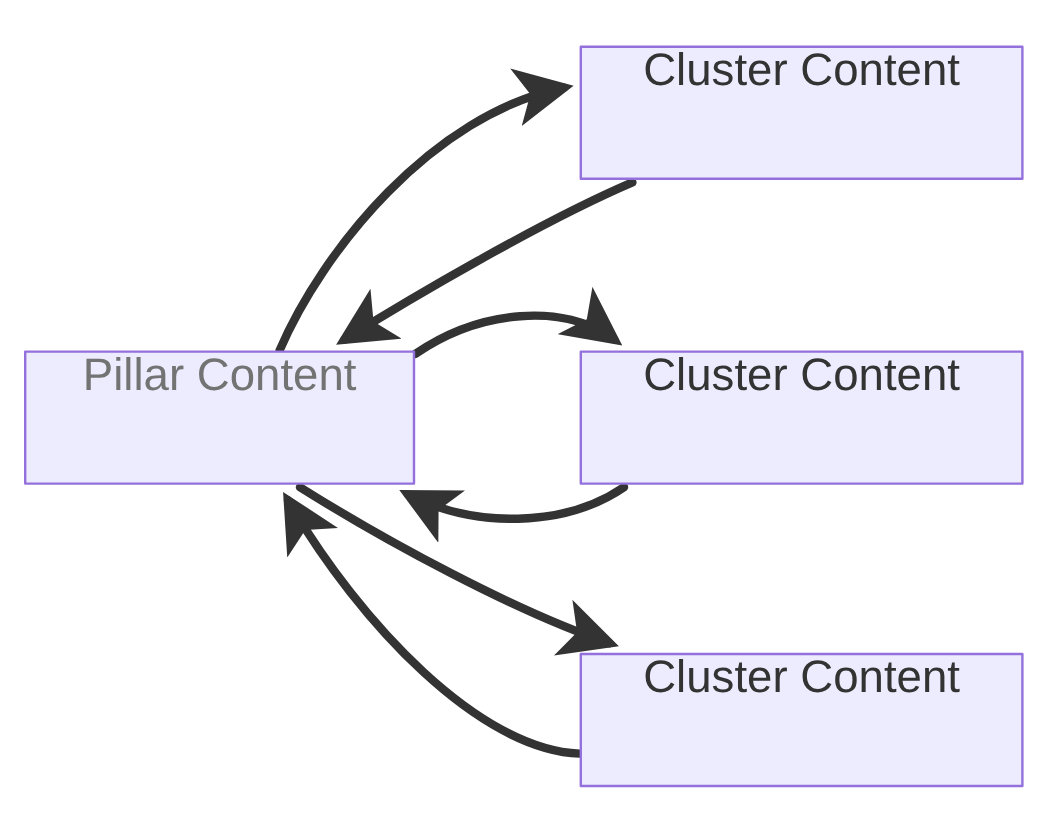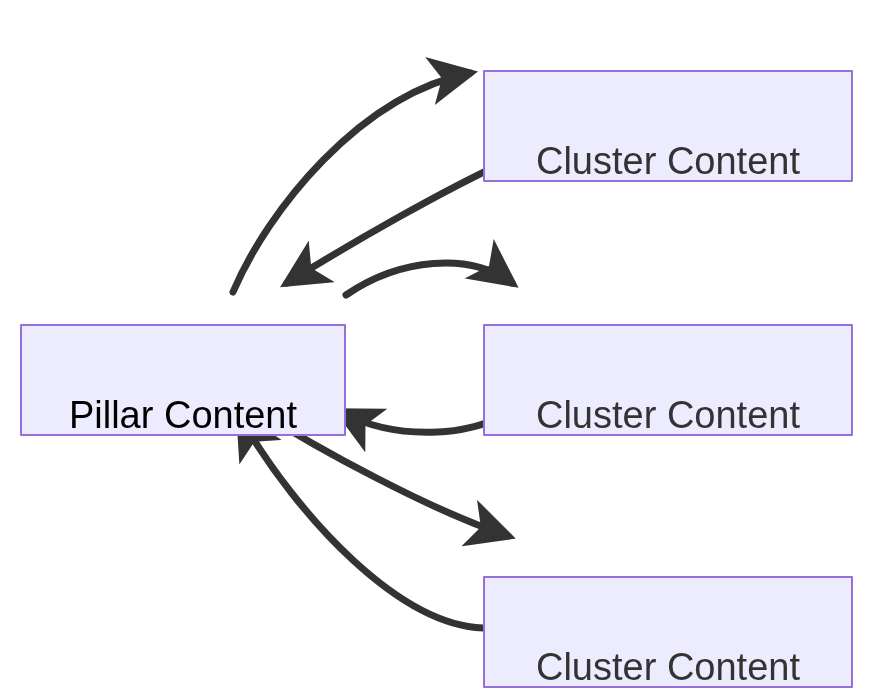--- a/index.html
+++ b/index.html
@@ -27,24 +27,23 @@
     width: 871px;
     height: 698px;
   }
   .node-box {
     position: absolute;
     box-sizing: border-box;
     background: #ececfe;
     border: 2px solid #9370db;
     border-radius: 1px;
     display: flex;
-    align-items: flex-end;
+    align-items: flex-start;
     justify-content: center;
     z-index: 2;
-    margin-top: 32px;
   }
   .node-label {
     color: #333333;
     font-size: 38px;
     font-family: "Liberation Sans", "DejaVu Sans", sans-serif;
     font-weight: 400;
     line-height: 1;
     letter-spacing: 0px;
     white-space: nowrap;
     user-select: none;
@@ -69,21 +68,21 @@
     <path d="M 346 295 C 400 258, 470 252, 512 283" fill="none" stroke="#333333" stroke-width="7" stroke-linecap="round" marker-end="url(#arrowhead)"></path>
 
     <path d="M 520 406 C 470 440, 395 440, 340 412" fill="none" stroke="#333333" stroke-width="7" stroke-linecap="round" marker-end="url(#arrowhead)"></path>
 
     <path d="M 250 406 C 320 450, 430 510, 508 536" fill="none" stroke="#333333" stroke-width="7" stroke-linecap="round" marker-end="url(#arrowhead)"></path>
 
     <path d="M 483 628 C 400 625, 300 520, 240 417" fill="none" stroke="#333333" stroke-width="7" stroke-linecap="round" marker-end="url(#arrowhead)"></path>
   </svg>
 
   <div class="node-box" id="node-pillar" style="left: 20px; top: 292px; width: 326px; height: 112px; background: rgb(236, 236, 254); border-color: rgb(147, 112, 219);">
-    <span class="node-label" style="color: #000000;">Pillar Content</span>
+    <span class="node-label" style="color: #737373;">Pillar Content</span>
   </div>
 
   <div class="node-box" id="node-cluster-top" style="left: 483px; top: 38px; width: 370px; height: 112px; background: rgb(236, 236, 254); border-color: rgb(147, 112, 219);">
     <span class="node-label" style="color: rgb(51, 51, 51);">Cluster Content</span>
   </div>
 
   <div class="node-box" id="node-cluster-middle" style="left: 483px; top: 292px; width: 370px; height: 112px; background: rgb(236, 236, 254); border-color: rgb(147, 112, 219);">
     <span class="node-label" style="color: rgb(51, 51, 51);">Cluster Content</span>
   </div>
 

